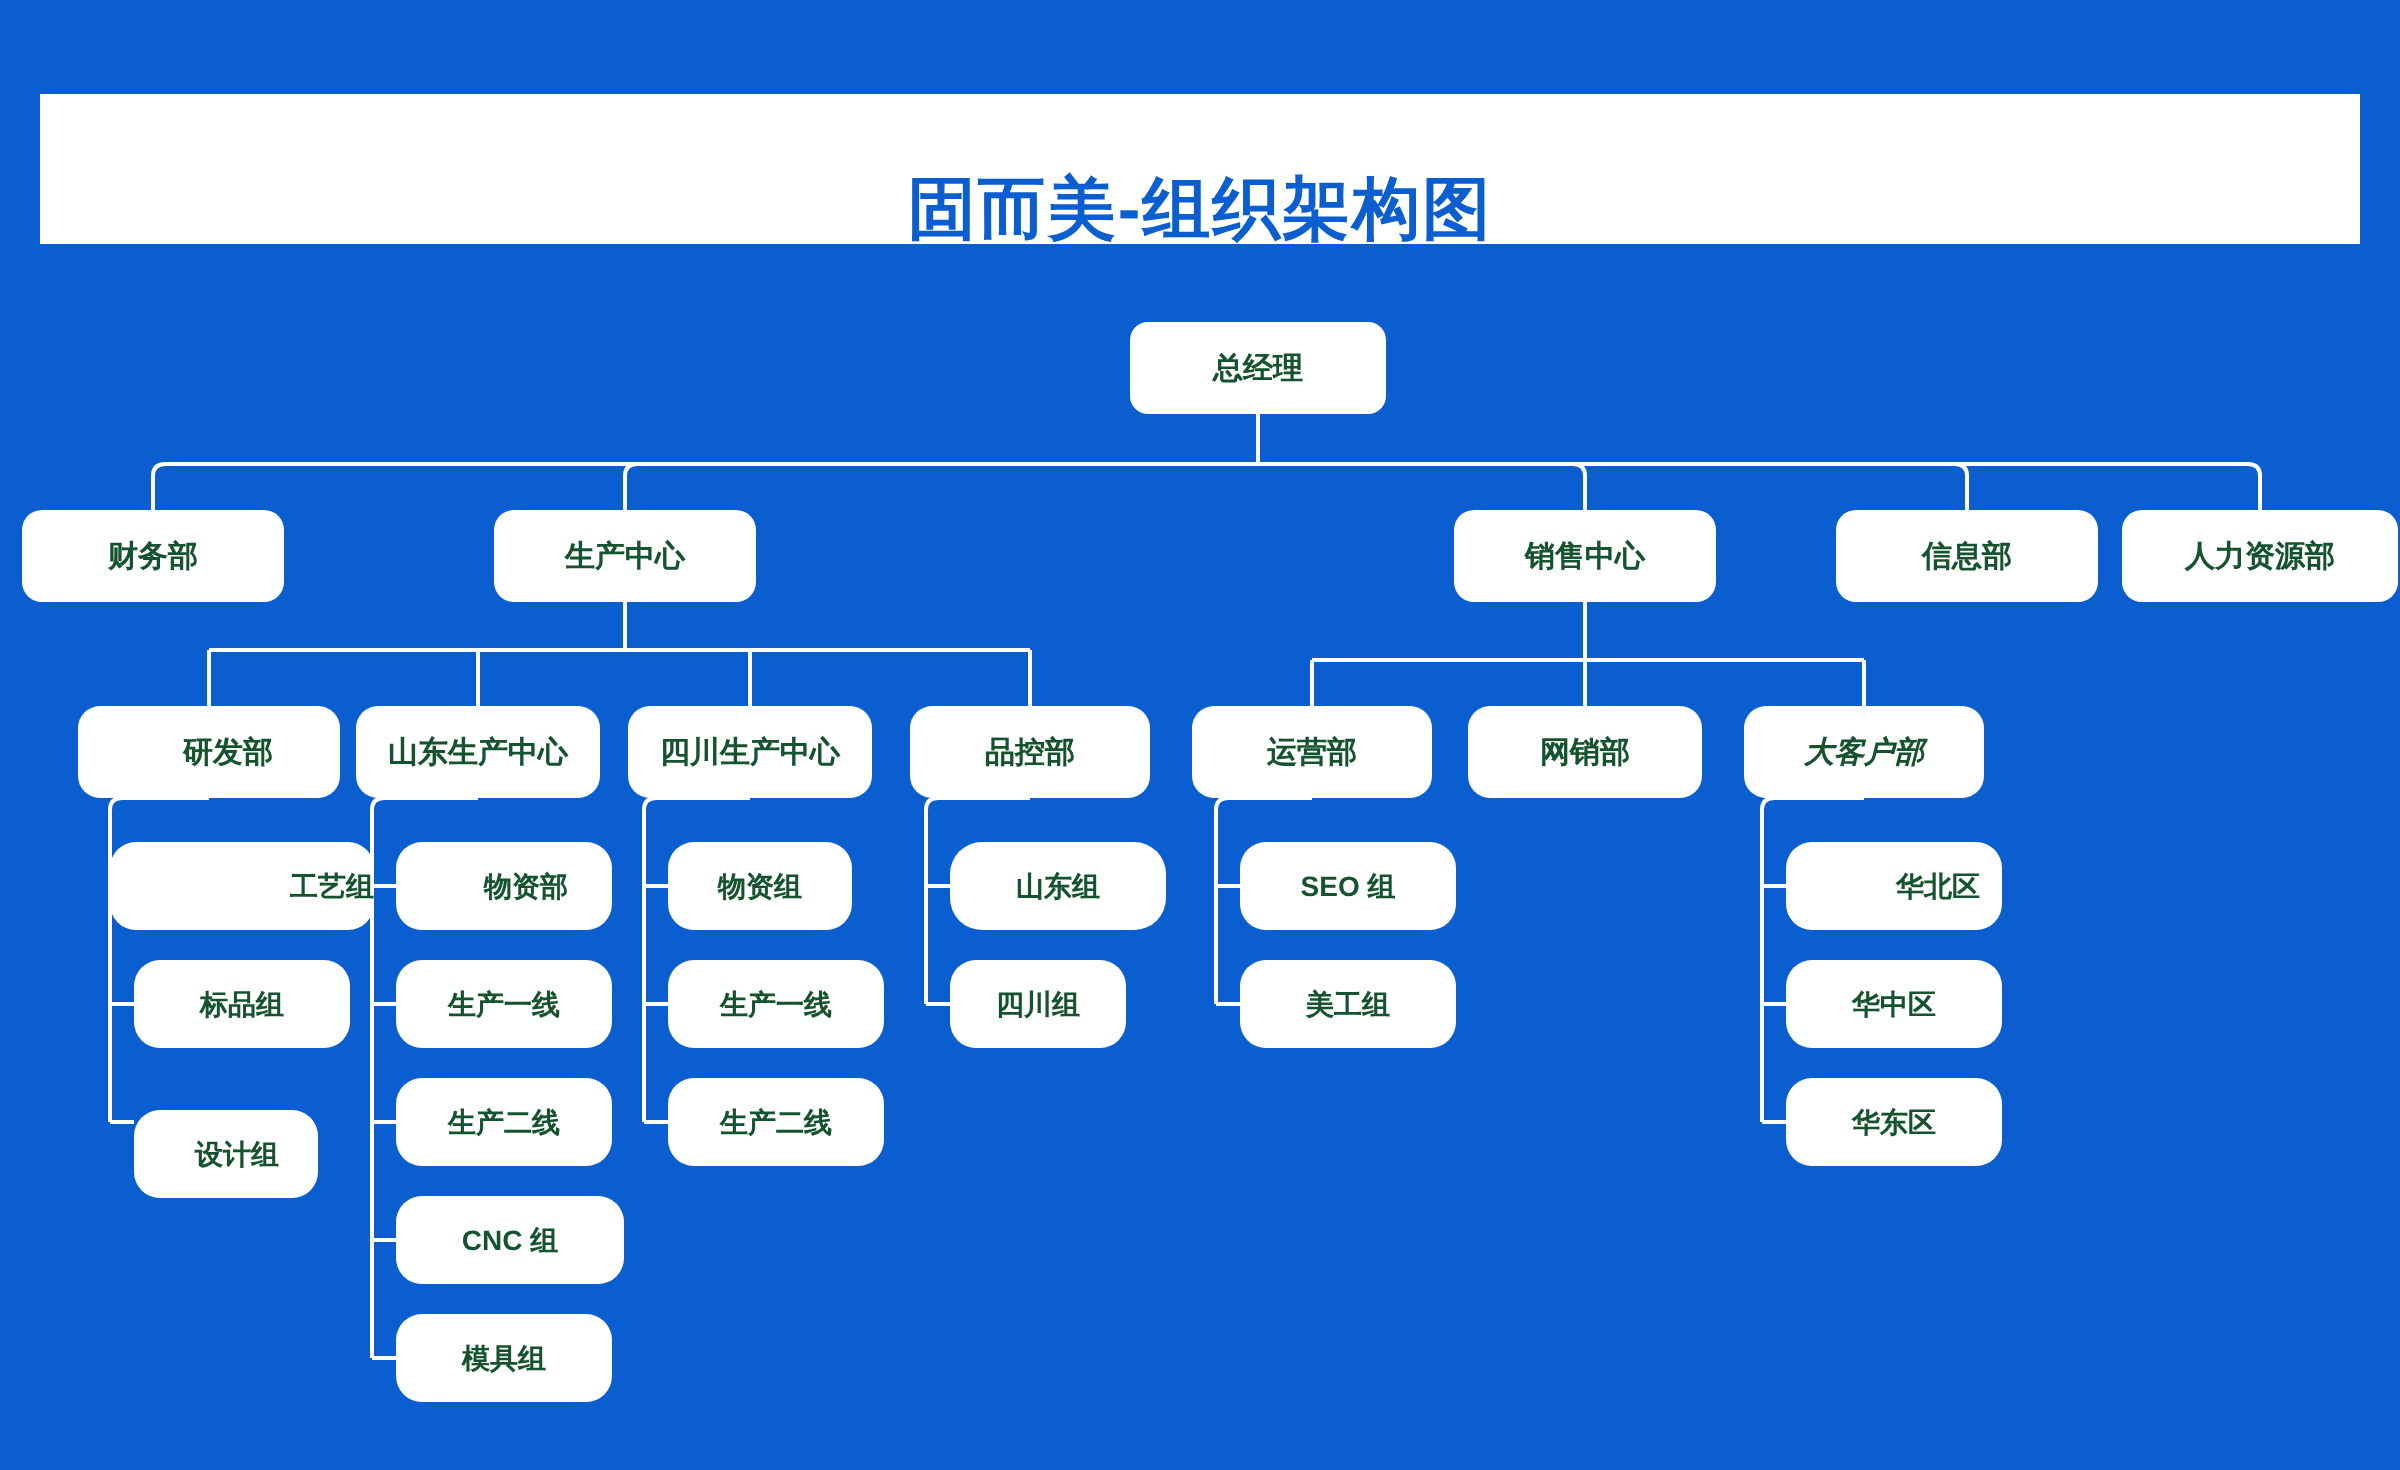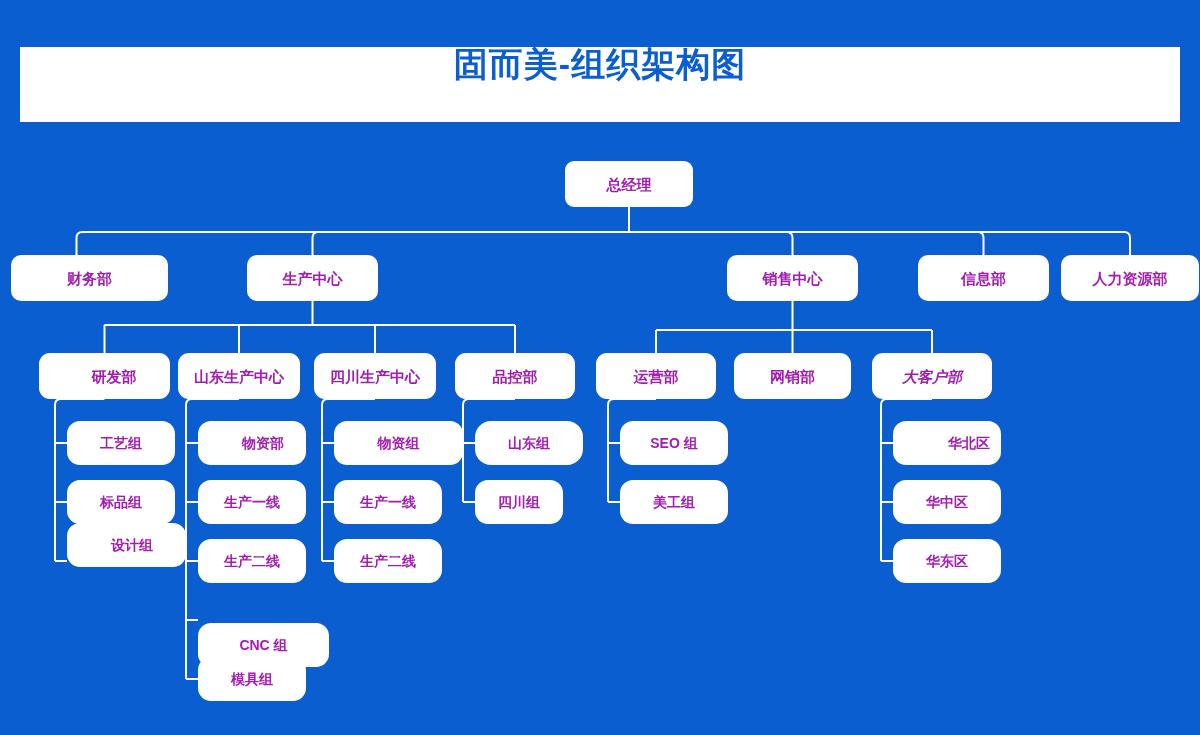--- a/index.html
+++ b/index.html
@@ -25,21 +25,21 @@
   }
   
   .title-banner {
     position: absolute;
     left: 20px;
     top: 47px;
     width: 1160px;
     height: 75px;
     background: #ffffff;
     display: flex;
-    align-items: flex-start;
+    align-items: flex-end;
     justify-content: center;
   }
   .title-text {
     color: #0b5ed0;
     font-size: 34px;
     font-weight: bold;
     letter-spacing: 1px;
     line-height: 1;
     white-space: nowrap;
   }
@@ -54,21 +54,21 @@
   }
   #connectors path, #connectors line {
     stroke: #ffffff;
     stroke-width: 2;
     fill: none;
   }
   
   .node {
     position: absolute;
     background: #ffffff;
-    color: #a21caf;
+    color: #14532d;
     display: flex;
     align-items: center;
     justify-content: center;
     box-sizing: border-box;
     white-space: nowrap;
     font-weight: bold;
     line-height: 1;
   }
   .node.lvl0 {
     border-radius: 9px;
@@ -137,21 +137,21 @@
       <path d="M 932 399 L 887 399 Q 881 399 881 405 L 881 561"></path>
       <line x1="881" y1="443" x2="893" y2="443"></line>
       <line x1="881" y1="502" x2="893" y2="502"></line>
       <line x1="881" y1="561" x2="893" y2="561"></line>
     </svg>
 
   <div id="nodes-layer">
       <div class="node lvl0" style="left: 565px; top: 161px; width: 128px; height: 46px;">
         <span>总经理</span>
       </div>
-      <div class="node lvl1" style="left: 11px; top: 255px; width: 157px; height: 46px;">
+      <div class="node lvl1" style="left: 11px; top: 255px; width: 131px; height: 46px;">
         <span>财务部</span>
       </div>
       <div class="node lvl1" style="left: 247px; top: 255px; width: 131px; height: 46px;">
         <span>生产中心</span>
       </div>
       <div class="node lvl1" style="left: 727px; top: 255px; width: 131px; height: 46px;">
         <span>销售中心</span>
       </div>
       <div class="node lvl1" style="left: 918px; top: 255px; width: 131px; height: 46px;">
         <span>信息部</span>
@@ -173,45 +173,45 @@
       </div>
       <div class="node lvl2" style="left: 596px; top: 353px; width: 120px; height: 46px;">
         <span>运营部</span>
       </div>
       <div class="node lvl2" style="left: 734px; top: 353px; width: 117px; height: 46px;">
         <span>网销部</span>
       </div>
       <div class="node lvl2" style="left: 872px; top: 353px; width: 120px; height: 46px; font-style: italic;">
         <span>大客户部</span>
       </div>
-      <div class="node lvl3" style="left: 67px; top: 421px; width: 108px; height: 44px;">
+      <div class="node lvl3" style="left: 55px; top: 421px; width: 132px; height: 44px; justify-content: flex-end;">
         <span>工艺组</span>
       </div>
       <div class="node lvl3" style="left: 67px; top: 480px; width: 108px; height: 44px;">
         <span>标品组</span>
       </div>
-      <div class="node lvl3" style="left: 67px; top: 523px; width: 119px; height: 44px; padding-left: 11px;">
+      <div class="node lvl3" style="left: 67px; top: 555px; width: 92px; height: 44px; padding-left: 11px;">
         <span>设计组</span>
       </div>
       <div class="node lvl3" style="left: 198px; top: 421px; width: 108px; height: 44px; padding-left: 22px;">
         <span>物资部</span>
       </div>
       <div class="node lvl3" style="left: 198px; top: 480px; width: 108px; height: 44px;">
         <span>生产一线</span>
       </div>
       <div class="node lvl3" style="left: 198px; top: 539px; width: 108px; height: 44px;">
         <span>生产二线</span>
       </div>
-      <div class="node lvl3" style="left: 198px; top: 623px; width: 131px; height: 44px;">
+      <div class="node lvl3" style="left: 198px; top: 598px; width: 114px; height: 44px;">
         <span>CNC 组</span>
       </div>
       <div class="node lvl3" style="left: 198px; top: 657px; width: 108px; height: 44px;">
         <span>模具组</span>
       </div>
-      <div class="node lvl3" style="left: 334px; top: 421px; width: 129px; height: 44px;">
+      <div class="node lvl3" style="left: 334px; top: 421px; width: 92px; height: 44px;">
         <span>物资组</span>
       </div>
       <div class="node lvl3" style="left: 334px; top: 480px; width: 108px; height: 44px;">
         <span>生产一线</span>
       </div>
       <div class="node lvl3" style="left: 334px; top: 539px; width: 108px; height: 44px;">
         <span>生产二线</span>
       </div>
       <div class="node lvl3" style="left: 475px; top: 421px; width: 108px; height: 44px; border-radius: 16px;">
         <span>山东组</span>

